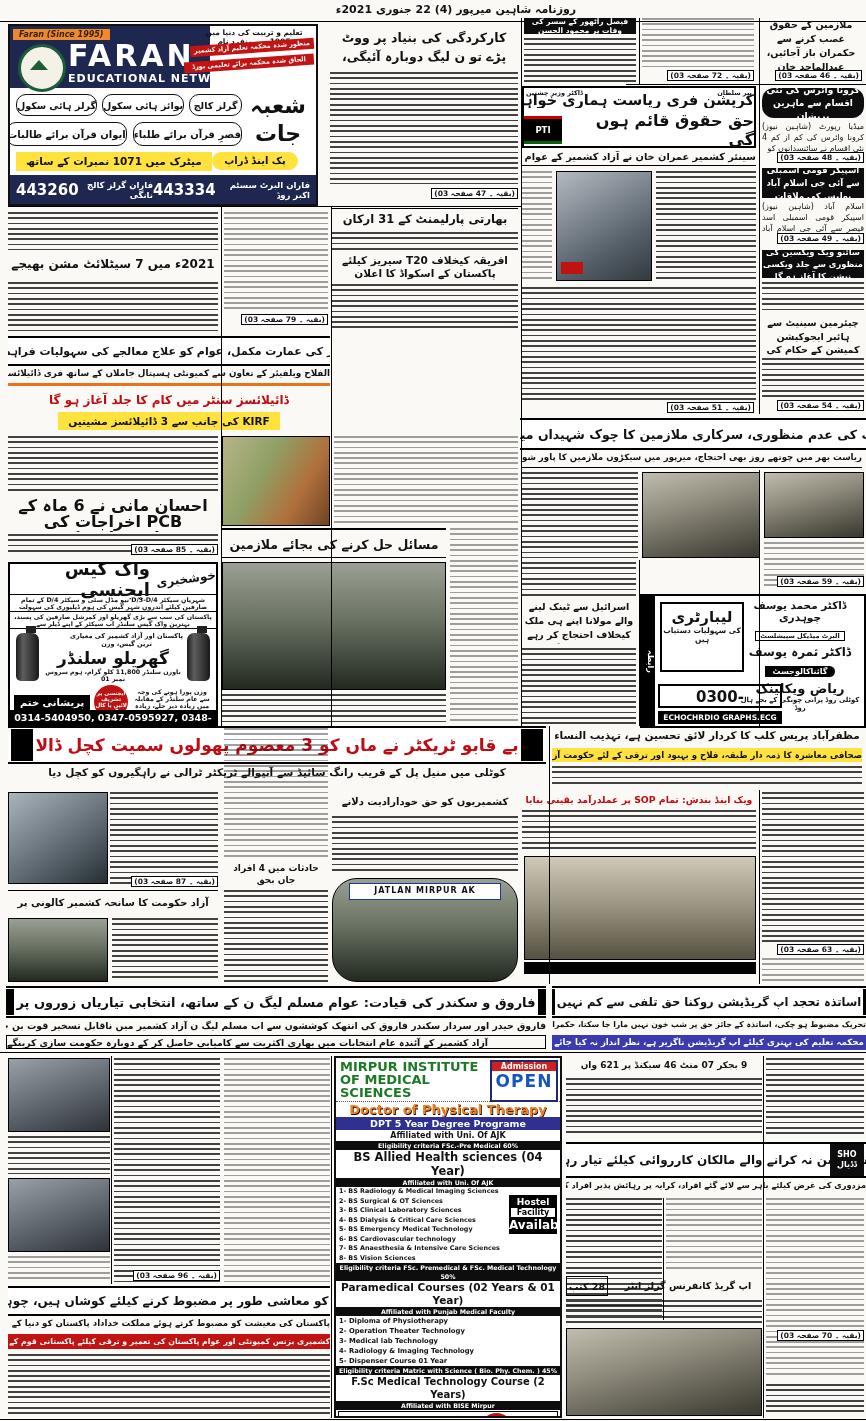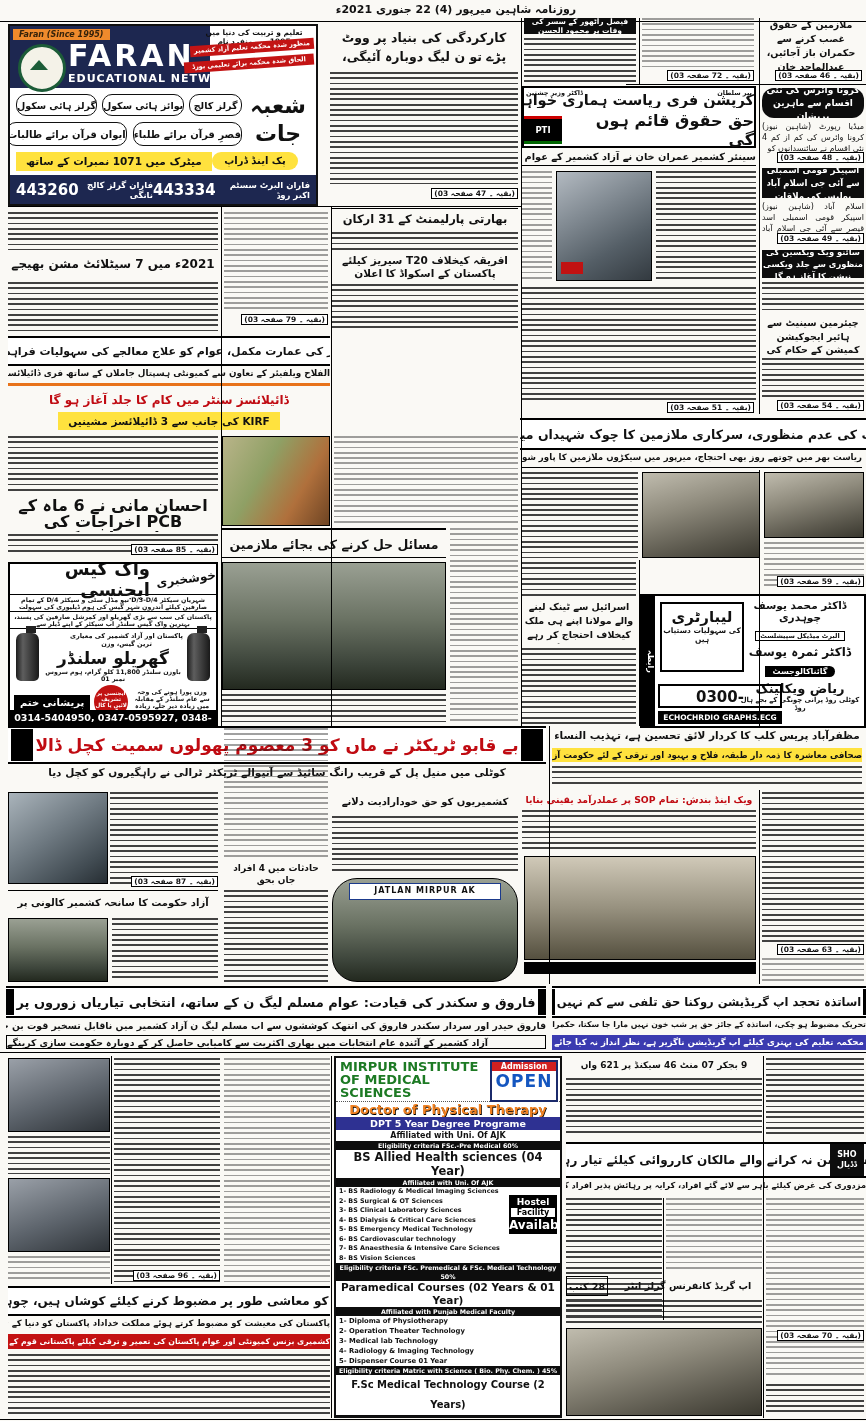--- a/index.html
+++ b/index.html
@@ -316,21 +316,21 @@
     <div style="text-align:center;font-size:10.5px;font-weight:900;line-height:13px;">Paramedical Courses (02 Years &amp; 01 Year)</div>
     <div class="strip">Affiliated with Punjab Medical Faculty</div>
     <div style="font-size:6.8px;font-weight:800;line-height:10px;padding-left:3px;">
       <div>1-  Diploma of Physiotherapy</div>
       <div>2-  Operation Theater Technology</div>
       <div>3-  Medical lab Technology</div>
       <div>4-  Radiology &amp; Imaging Technology</div>
       <div>5-  Dispenser Course 01 Year</div>
     </div>
     <div class="strip">Eligibility criteria Matric with Science ( Bio. Phy. Chem. ) 45%</div>
-    <div style="text-align:center;font-size:10px;font-weight:900;line-height:20px;">F.Sc Medical Technology Course (2 Years)</div>
+    <div style="text-align:center;font-size:10px;font-weight:900;line-height:13px;">F.Sc Medical Technology Course (2 Years)</div>
     <div class="strip">Affiliated with BISE Mirpur</div>
     <div style="position:relative;height:36px;border:1px solid #000;margin:1px 2px;">
       <div class="seal" style="position:absolute;right:44px;top:1px;width:33px;height:33px;font-size:7px;">
         
         
       </div>
       <div style="display:flex;align-items:center;gap:4px;height:17px;padding-left:4px;">
         <span style="background:#000;color:#fff;font-size:9px;font-weight:900;padding:0 4px;">Bs</span>
         <span style="font-size:8.5px;font-weight:800;direction:rtl;">HR / آئی ٹی تعلیمی قابلیت</span>
         <span style="font-size:9px;">◄</span>

